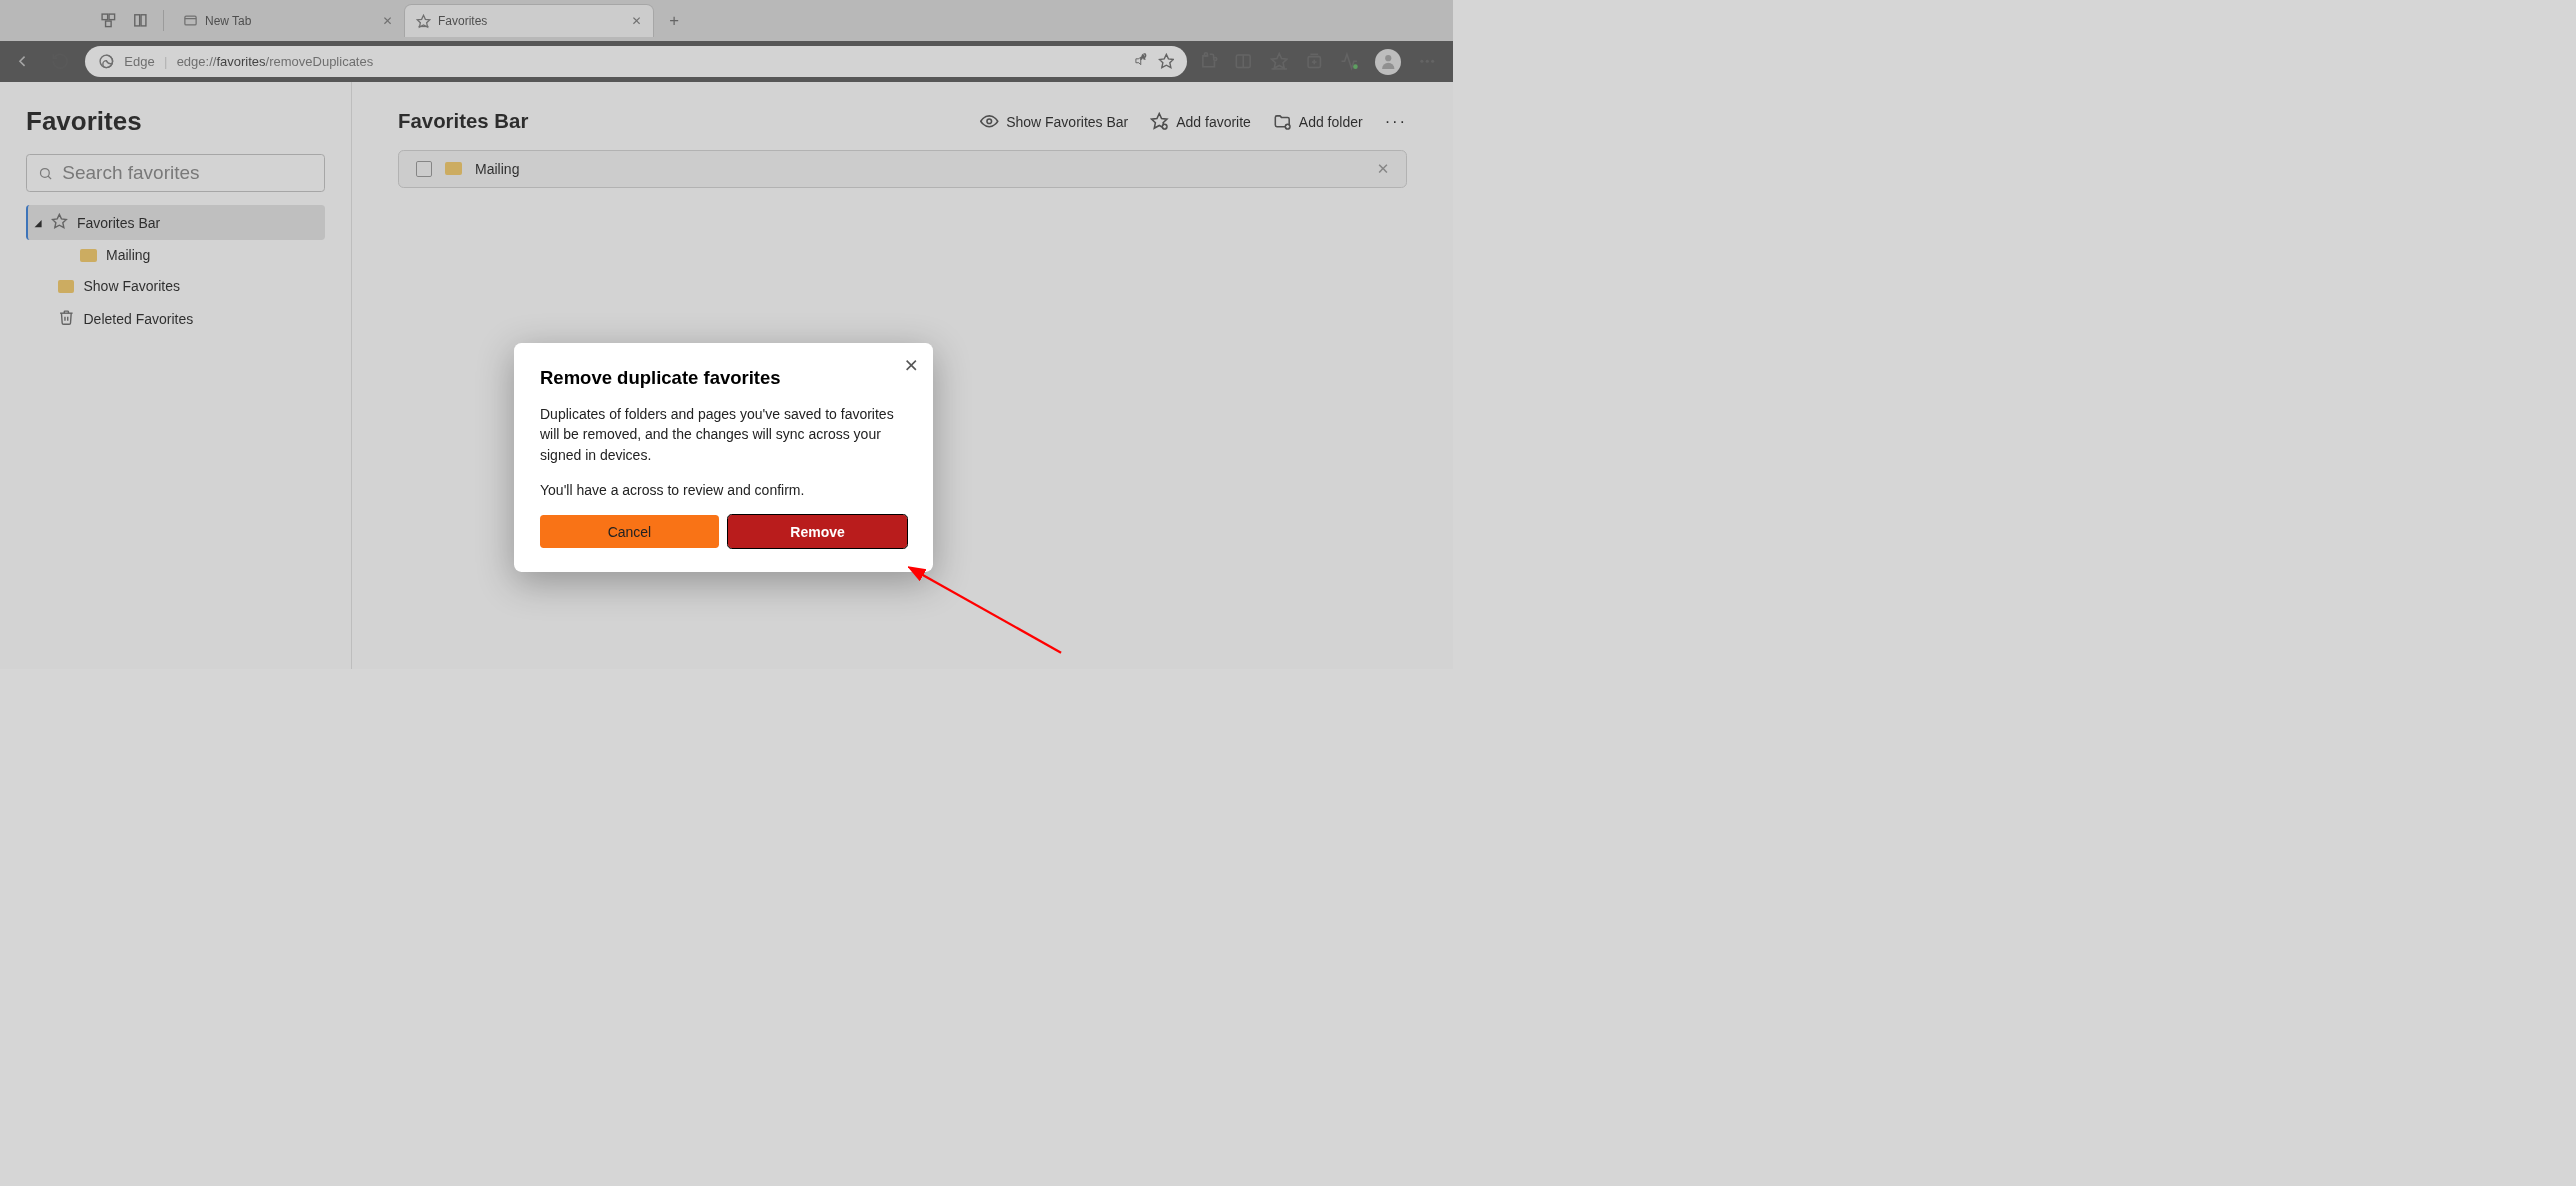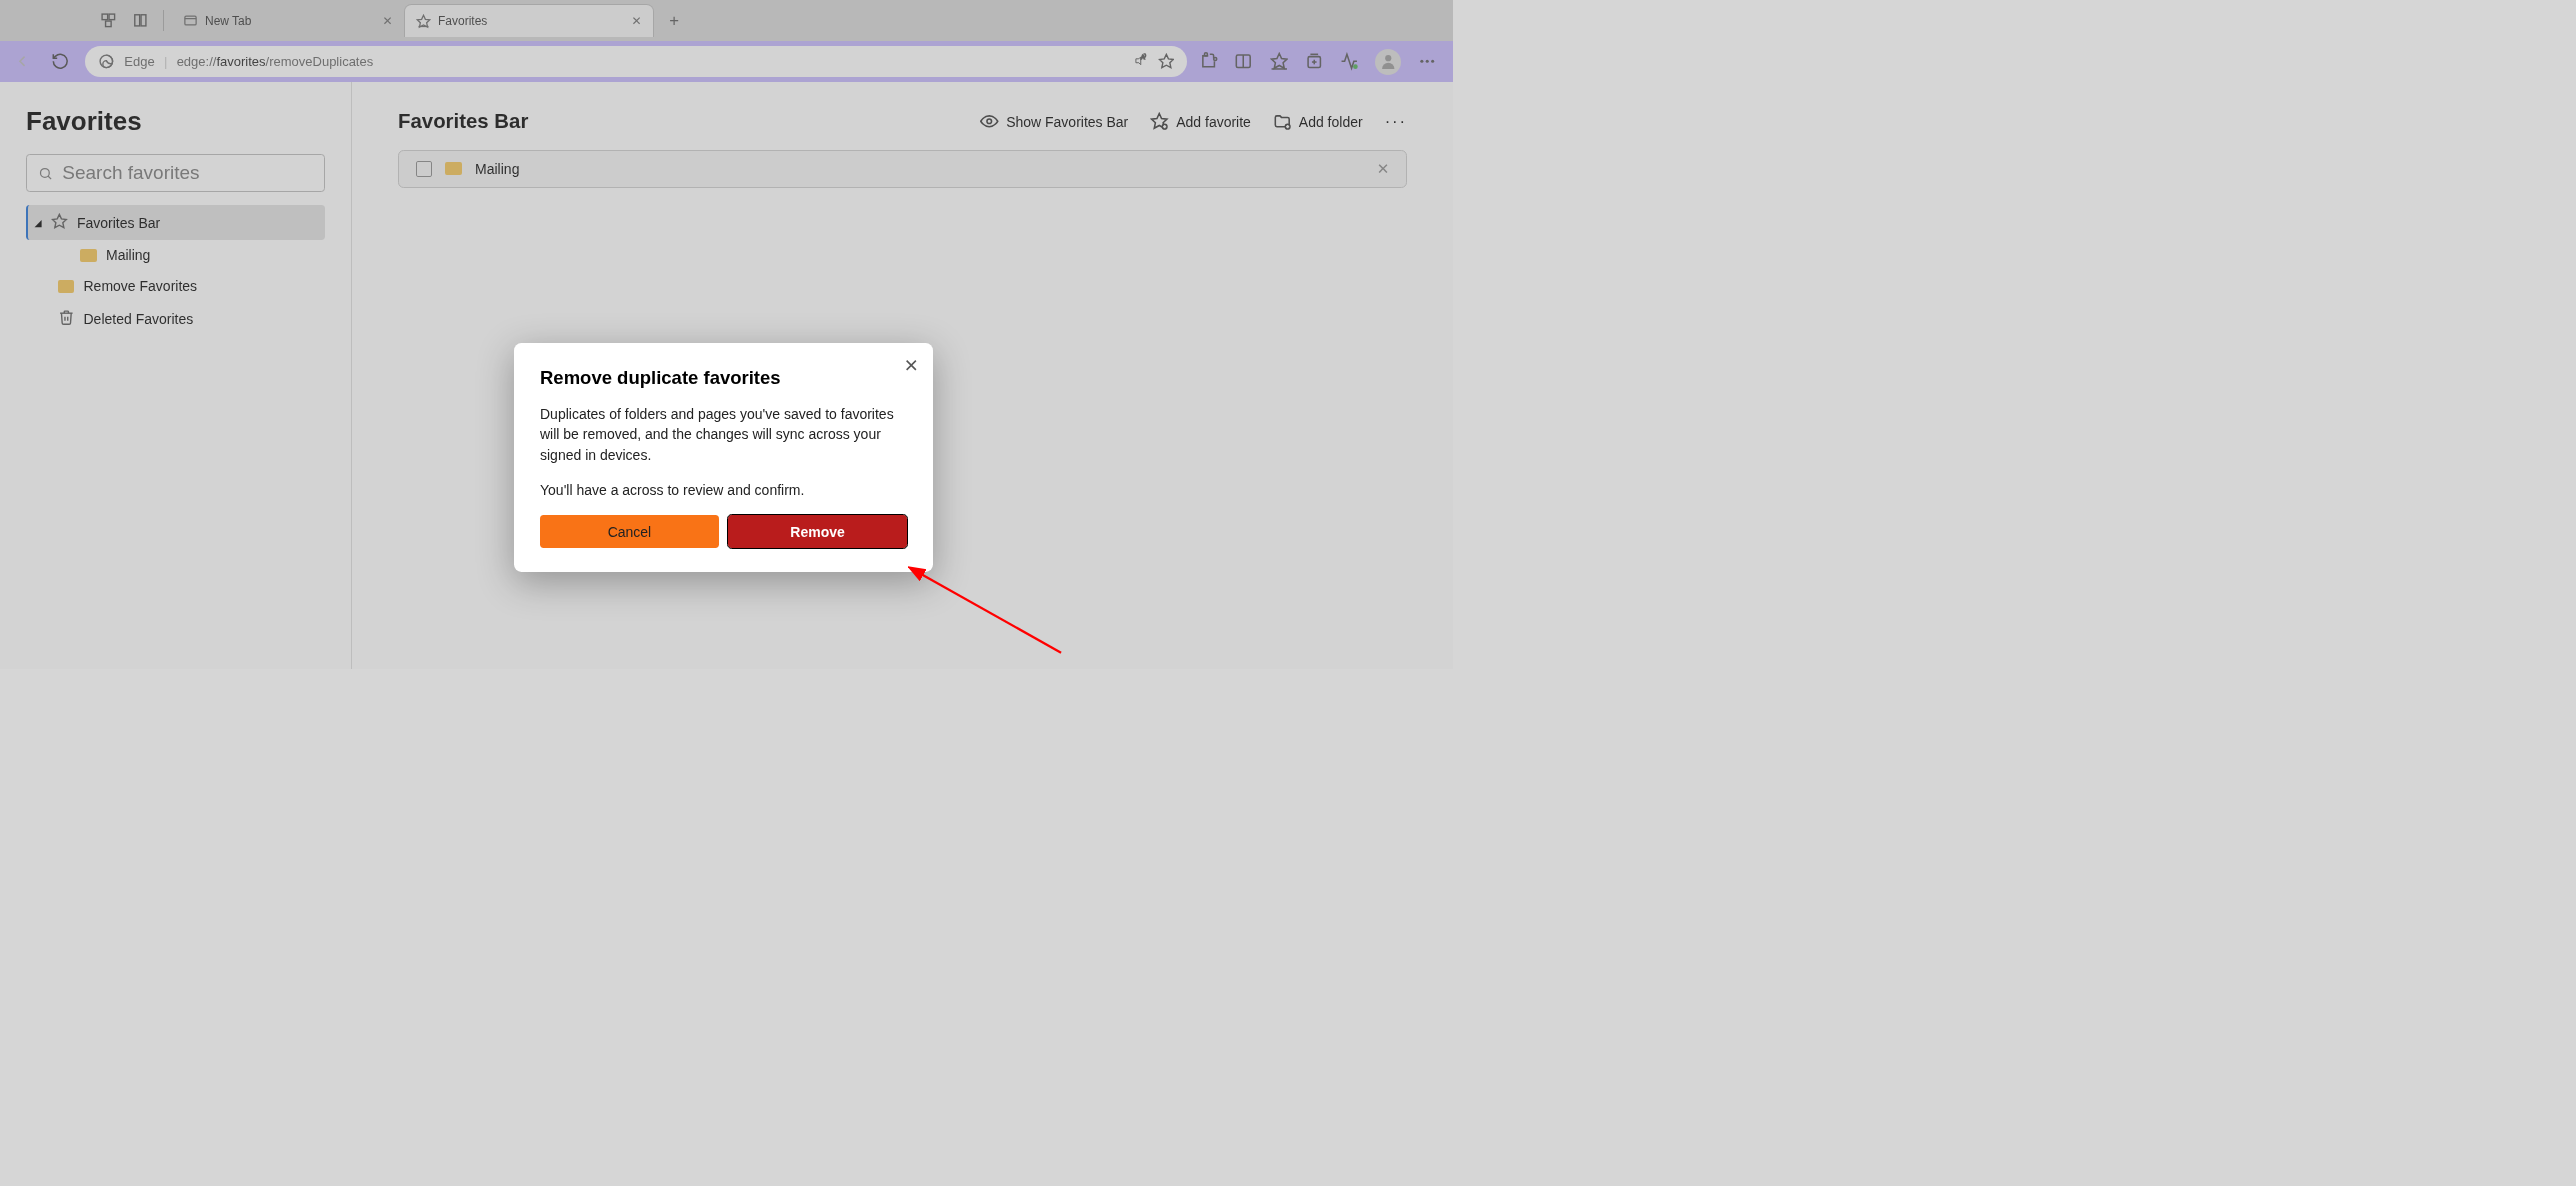--- a/index.html
+++ b/index.html
@@ -50,21 +50,21 @@
 .tab.active { background: #f5f5f5; border: 0.9px solid #bbb; border-bottom: none; }
 .tab .tab-icon { width: 15px; height: 15px; }
 .tab .close-x { color: #666; font-size: 12px; cursor: pointer; margin-left: 5.6px; }
 .new-tab-btn { width: 26px; height: 26px; display: flex; align-items: center; justify-content: center; margin-left: 7.4px; font-size: 16.7px; color: #555; }
 
 
 .address-row {
   position: absolute;
   top: 41px; left: 0; right: 0;
   height: 41px;
-  background: #c4b5fd;
+  background: #404040;
   display: flex;
   align-items: center;
   padding: 0 9.3px;
   gap: 12px;
 }
 .nav-btn { width: 26px; height: 26px; display: flex; align-items: center; justify-content: center; color: #999; }
 .nav-btn.active { color: #333; }
 .address-bar {
   flex: 1;
   height: 31.5px;
@@ -347,21 +347,21 @@
               <polygon points="12 2 15 8.5 22 9.3 17 14 18.5 21 12 17.5 5.5 21 7 14 2 9.3 9 8.5 12 2"></polygon>
             </svg></span>
         <span>Favorites Bar</span>
       </div>
       <div class="tree-item child">
         <span class="folder-ico"></span>
         <span>Mailing</span>
       </div>
       <div class="tree-item" style="padding-left:31.5px">
         <span class="folder-ico"></span>
-        <span>Remove Favorites</span>
+        <span>Show Favorites</span>
       </div>
       <div class="tree-item" style="padding-left:31.5px">
         <span class="trash-ico"><svg viewBox="0 0 24 24" fill="none" stroke="#555" stroke-width="2">
               <polyline points="3 6 5 6 21 6"></polyline>
               <path d="M19 6l-1 14a2 2 0 0 1-2 2H8a2 2 0 0 1-2-2L5 6"></path>
               <path d="M10 11v6M14 11v6"></path>
               <path d="M9 6V4a1 1 0 0 1 1-1h4a1 1 0 0 1 1 1v2"></path>
             </svg></span>
         <span>Deleted Favorites</span>
       </div>

